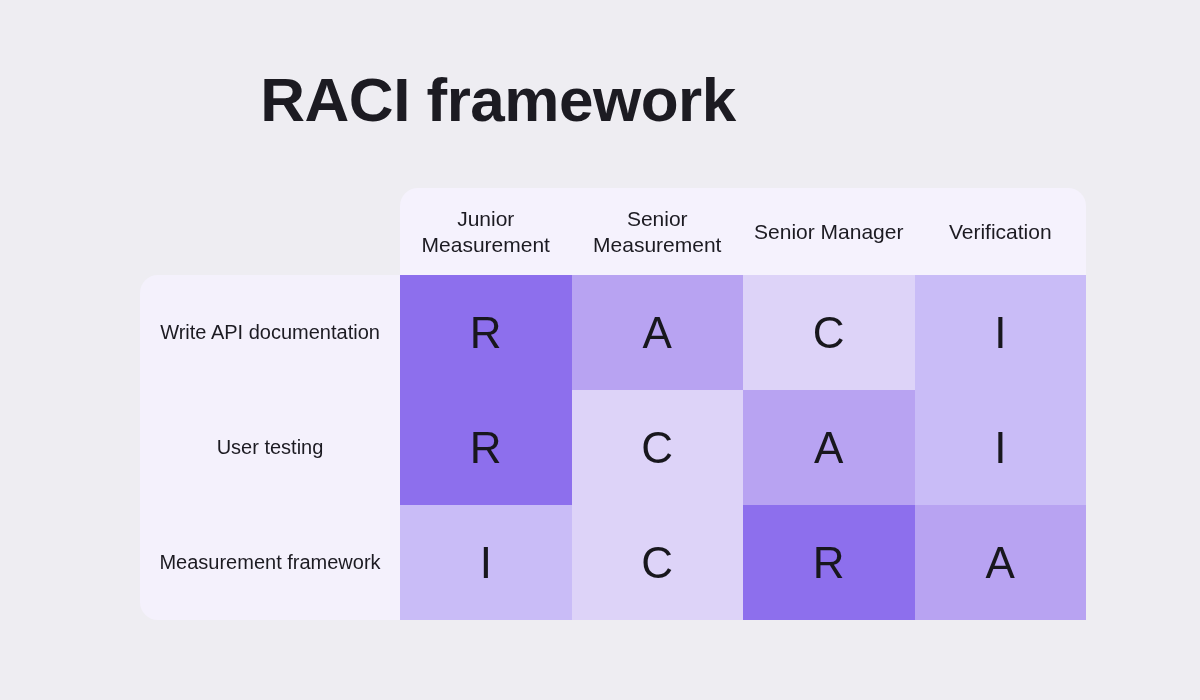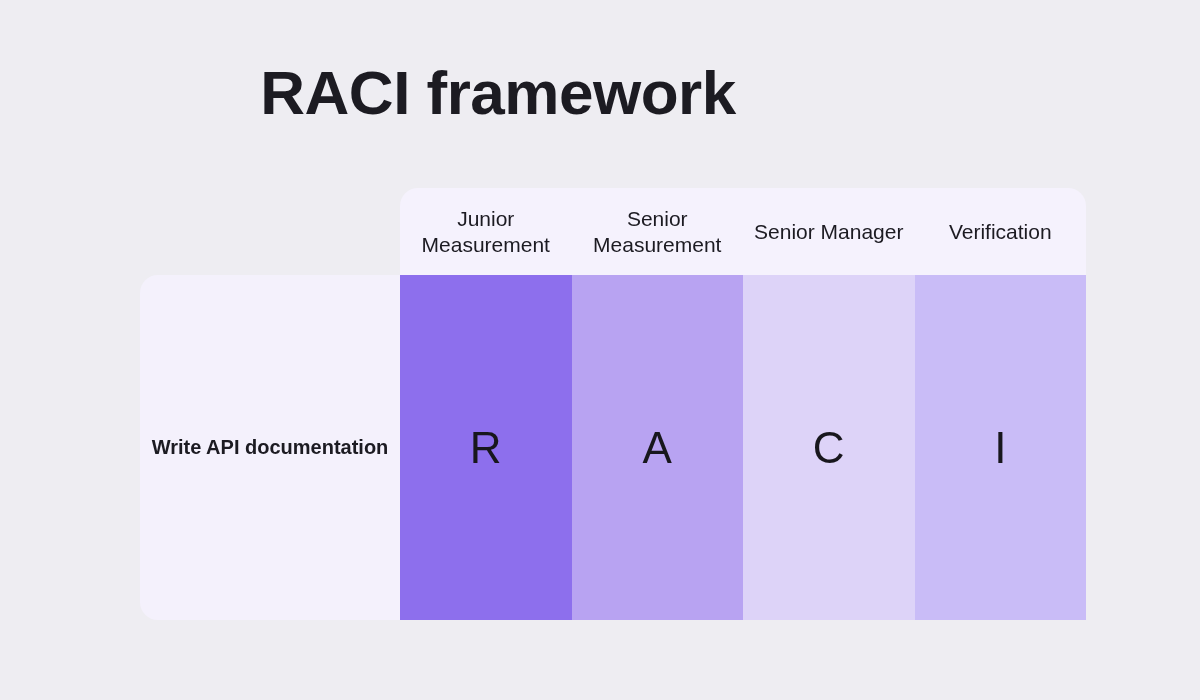--- a/index.html
+++ b/index.html
@@ -17,21 +17,21 @@
   }
 
   .page {
     position: absolute;
     inset: 0;
   }
 
   
   .title {
     position: absolute;
-    top: 59px;
+    top: 66px;
     left: 0;
     width: 996px;
     text-align: center;
     font-size: 62px;
     font-weight: 700;
     letter-spacing: -0.5px;
     color: #1c1b22;
     line-height: 1.1;
     white-space: nowrap;
   }
@@ -105,21 +105,21 @@
     border-bottom: none;
     background: transparent;
   }
 
   
   .rlabel {
     height: 86.25px;
     vertical-align: middle;
     text-align: center;
     font-size: 20px;
-    font-weight: 700;
+    font-weight: 400;
     color: #1c1b22;
     line-height: 1.25;
     padding: 0 22px;
     border-bottom: 2px solid #16151b;
     box-sizing: border-box;
   }
   tr.last-row .rlabel { border-bottom: none; }
 
   
   .cell {
@@ -172,17 +172,31 @@
         </tr>
       </thead>
       <tbody>
         <tr>
           <td class="rlabel">Write API documentation</td>
           <td class="cell raci-R">R</td>
           <td class="cell raci-A">A</td>
           <td class="cell raci-C">C</td>
           <td class="cell raci-I">I</td>
         </tr>
+        <tr>
+          <td class="rlabel">User testing</td>
+          <td class="cell raci-R">R</td>
+          <td class="cell raci-C">C</td>
+          <td class="cell raci-A">A</td>
+          <td class="cell raci-I">I</td>
+        </tr>
+        <tr class="last-row">
+          <td class="rlabel">Measurement framework</td>
+          <td class="cell raci-I">I</td>
+          <td class="cell raci-C">C</td>
+          <td class="cell raci-R">R</td>
+          <td class="cell raci-A">A</td>
+        </tr>
       </tbody>
     </table>
 
   </div>
 </div>
 
 </body></html>

